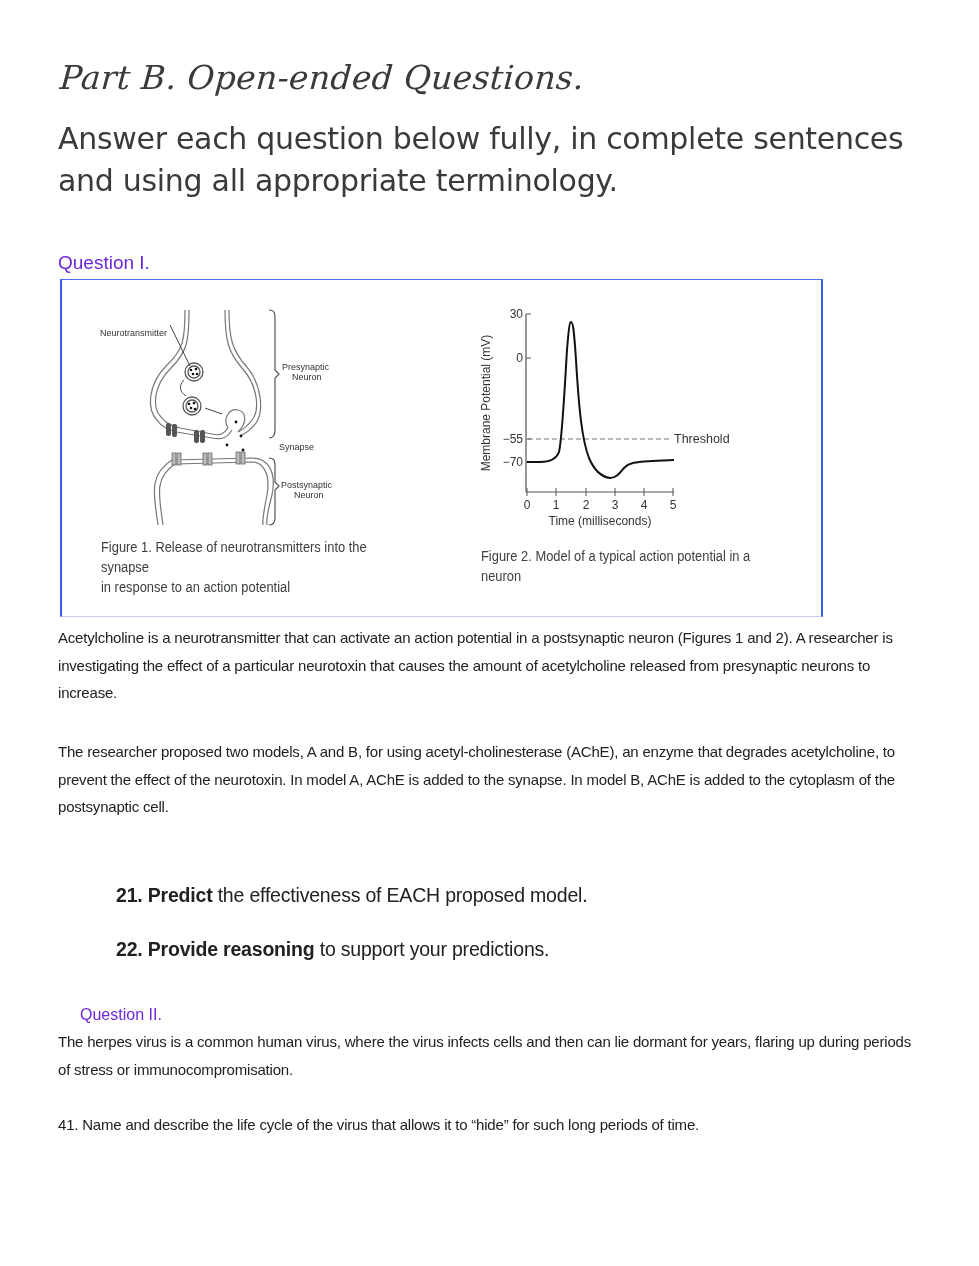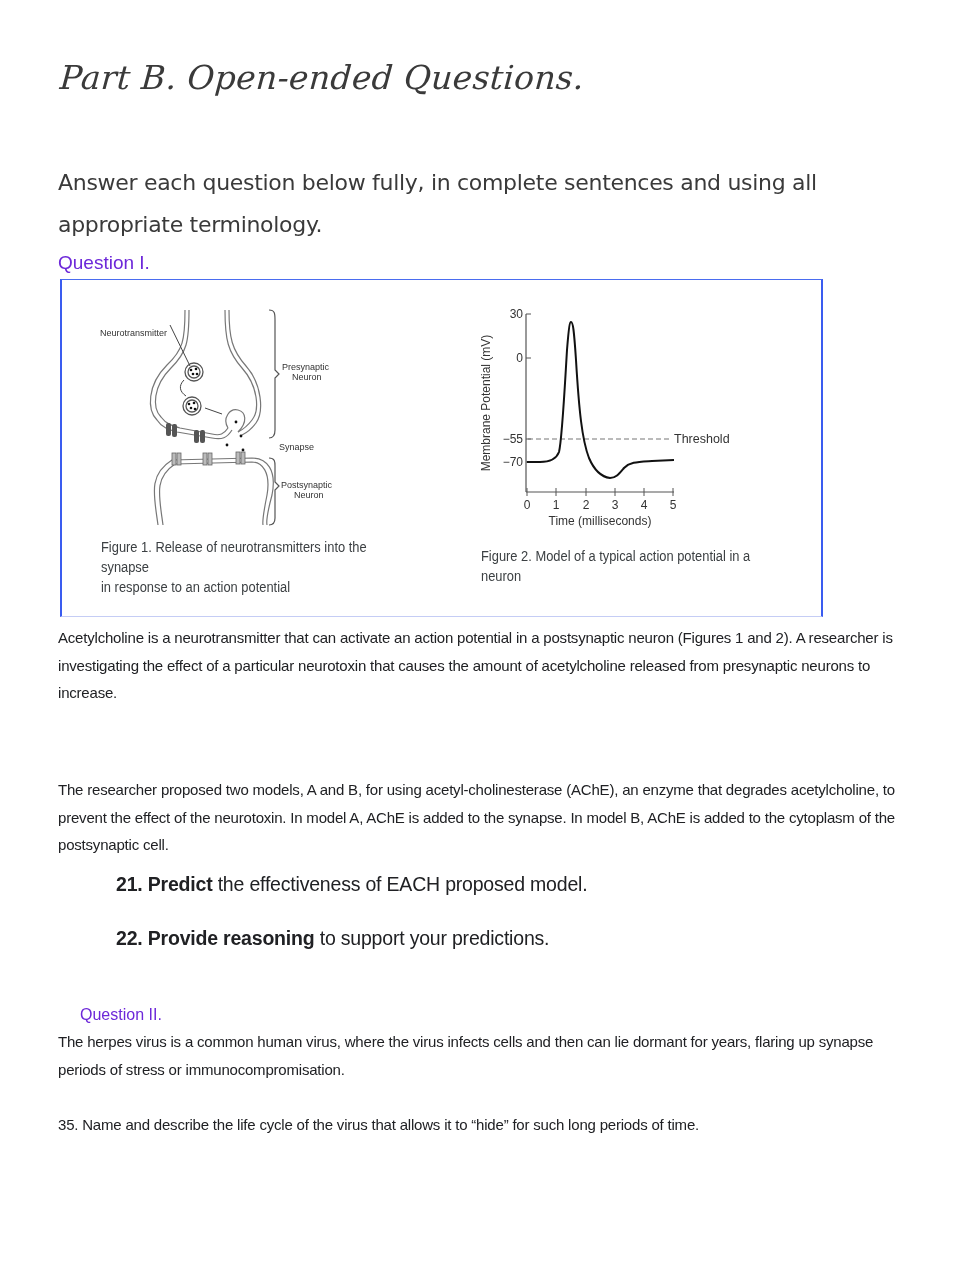--- a/index.html
+++ b/index.html
@@ -7,22 +7,22 @@
     body { position: relative; color: #202124; font-family: "Liberation Sans", sans-serif; overflow: hidden; }
 
     .title {
       position: absolute; left: 60px; top: 58px;
       font-family: "DejaVu Serif", serif; font-style: italic;
       font-size: 33px; color: #3a3a3a; letter-spacing: 0.3px;
       transform: skewX(-4deg);
     }
     .subtitle {
       position: absolute; left: 58px; top: 118px; width: 860px;
-      font-family: "DejaVu Sans", sans-serif; font-size: 22px; line-height: 42px;
-      color: #3a3a3a; letter-spacing: -0.3px; margin-top: 44px;
+      font-family: "DejaVu Sans", sans-serif; font-size: 30px; line-height: 42px;
+      color: #3a3a3a; letter-spacing: -0.3px;
     }
     .q-label { position: absolute; left: 58px; font-size: 19px; color: #6d28d9; }
     .q1-label { top: 252px; }
     .figbox {
       position: absolute; left: 60px; top: 279px; width: 763px; height: 338px;
       border-top: 1.5px solid #4a6cf0; border-right: 2px solid #3a5cf0;
       border-left: 2px solid #3a5cf0; border-bottom: 1.5px solid #c5cdf5;
       background: #ffffff;
     }
     .fig-svg { position: absolute; left: 0; top: 0; }
@@ -32,22 +32,22 @@
     }
     .cap1 { left: 39px; top: 257px; width: 340px; }
     .cap2 { left: 419px; top: 266px; width: 340px; }
     .cap-line { display: block; }
 
     .para {
       position: absolute; left: 58px; width: 860px;
       font-size: 15px; line-height: 27.5px; color: #202124; letter-spacing: -0.2px;
     }
     .p1 { top: 624px; }
-    .p2 { top: 776px; }
-    .item { position: absolute; left: 116px; font-size: 19.5px; color: #202124; letter-spacing: -0.2px; }
+    .p2 { top: 738px; }
+    .item { position: absolute; left: 116px; font-size: 19.5px; color: #202124; letter-spacing: -0.2px; margin-top: 11px; }
     .item b { font-weight: bold; }
     .i21 { top: 873px; }
     .i22 { top: 927px; text-align: center; }
     .q2-label { top: 1006px; font-size: 16px; margin-left: 22px; }
     .p3 { top: 1028px; }
     .p4 { top: 1111px; }
   </style>
 </head>
 <body>
 
@@ -184,14 +184,14 @@
   </div>
 </div>
 
 <p class="para p1">Acetylcholine is a neurotransmitter that can activate an action potential in a postsynaptic neuron (Figures 1 and 2). A researcher is investigating the effect of a particular neurotoxin that causes the amount of acetylcholine released from presynaptic neurons to increase.</p>
 <p class="para p2">The researcher proposed two models, A and B, for using acetyl-cholinesterase (AChE), an enzyme that degrades acetylcholine, to prevent the effect of the neurotoxin. In model A, AChE is added to the synapse. In model B, AChE is added to the cytoplasm of the postsynaptic cell.</p>
 
 <div class="item i21"><b>21. Predict</b><span> the effectiveness of EACH proposed model.</span></div>
 <div class="item i22"><b>22. Provide reasoning</b><span> to support your predictions.</span></div>
 
 <div class="q-label q2-label">Question II.</div>
-<p class="para p3">The herpes virus is a common human virus, where the virus infects cells and then can lie dormant for years, flaring up synapse periods of stress or immunocompromisation.</p>
-<p class="para p4">35.  Name and describe the life cycle of the virus that allows it to “hide” for such long periods of time.</p>
+<p class="para p3">The herpes virus is a common human virus, where the virus infects cells and then can lie dormant for years, flaring up during periods of stress or immunocompromisation.</p>
+<p class="para p4">41.  Name and describe the life cycle of the virus that allows it to “hide” for such long periods of time.</p>
 
 </body></html>

